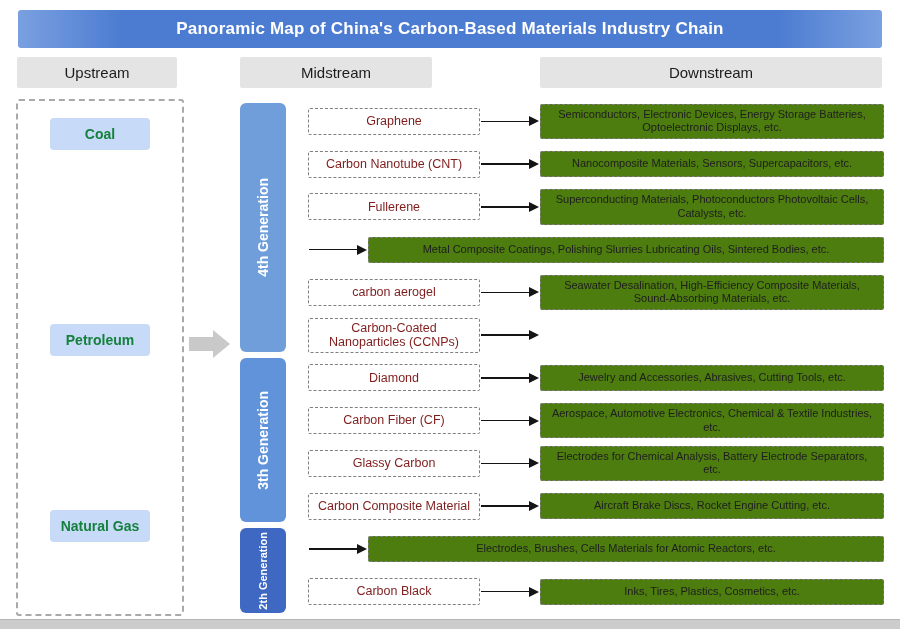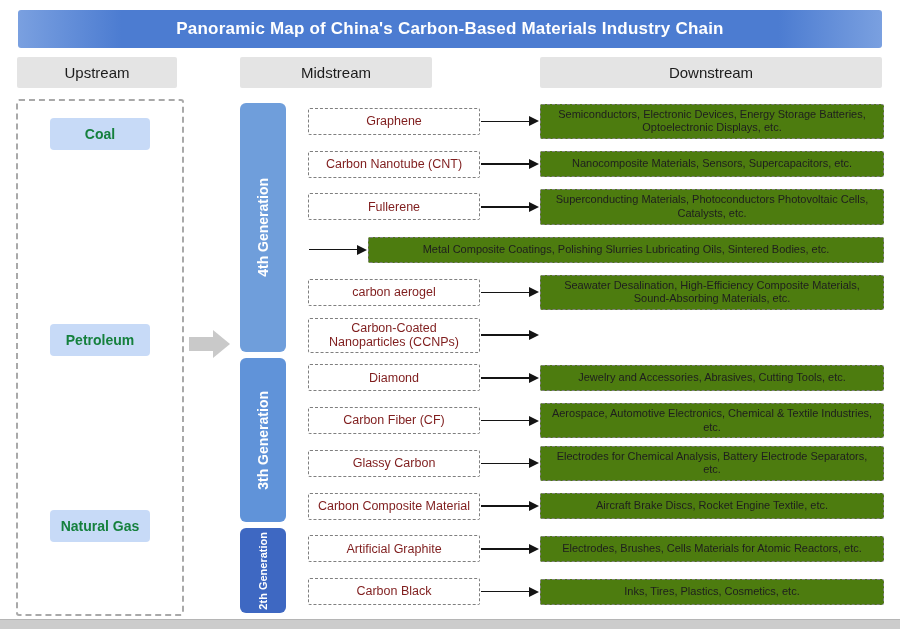--- a/index.html
+++ b/index.html
@@ -235,29 +235,26 @@
   <div class="row">
     <div class="spacer"></div>
     <div class="midbox">
       <span>Carbon Composite Material</span>
     </div>
     <div class="flow-arrow">
       <span class="shaft"></span>
       <span class="head"></span>
     </div>
     <div class="downbox">
-      <span>Aircraft Brake Discs, Rocket Engine Textile, etc.</span>
-    </div>
-  </div>
-
-  <div class="row">
-    <div class="spacer"></div>
-    <div class="midbox">
-      <span>Artificial Graphite</span>
-    </div>
+      <span>Aircraft Brake Discs, Rocket Engine Cutting, etc.</span>
+    </div>
+  </div>
+
+  <div class="row">
+    <div class="spacer"></div>
     <div class="flow-arrow">
       <span class="shaft"></span>
       <span class="head"></span>
     </div>
     <div class="downbox">
       <span>Electrodes, Brushes, Cells Materials for Atomic Reactors, etc.</span>
     </div>
   </div>
 
   <div class="row">

